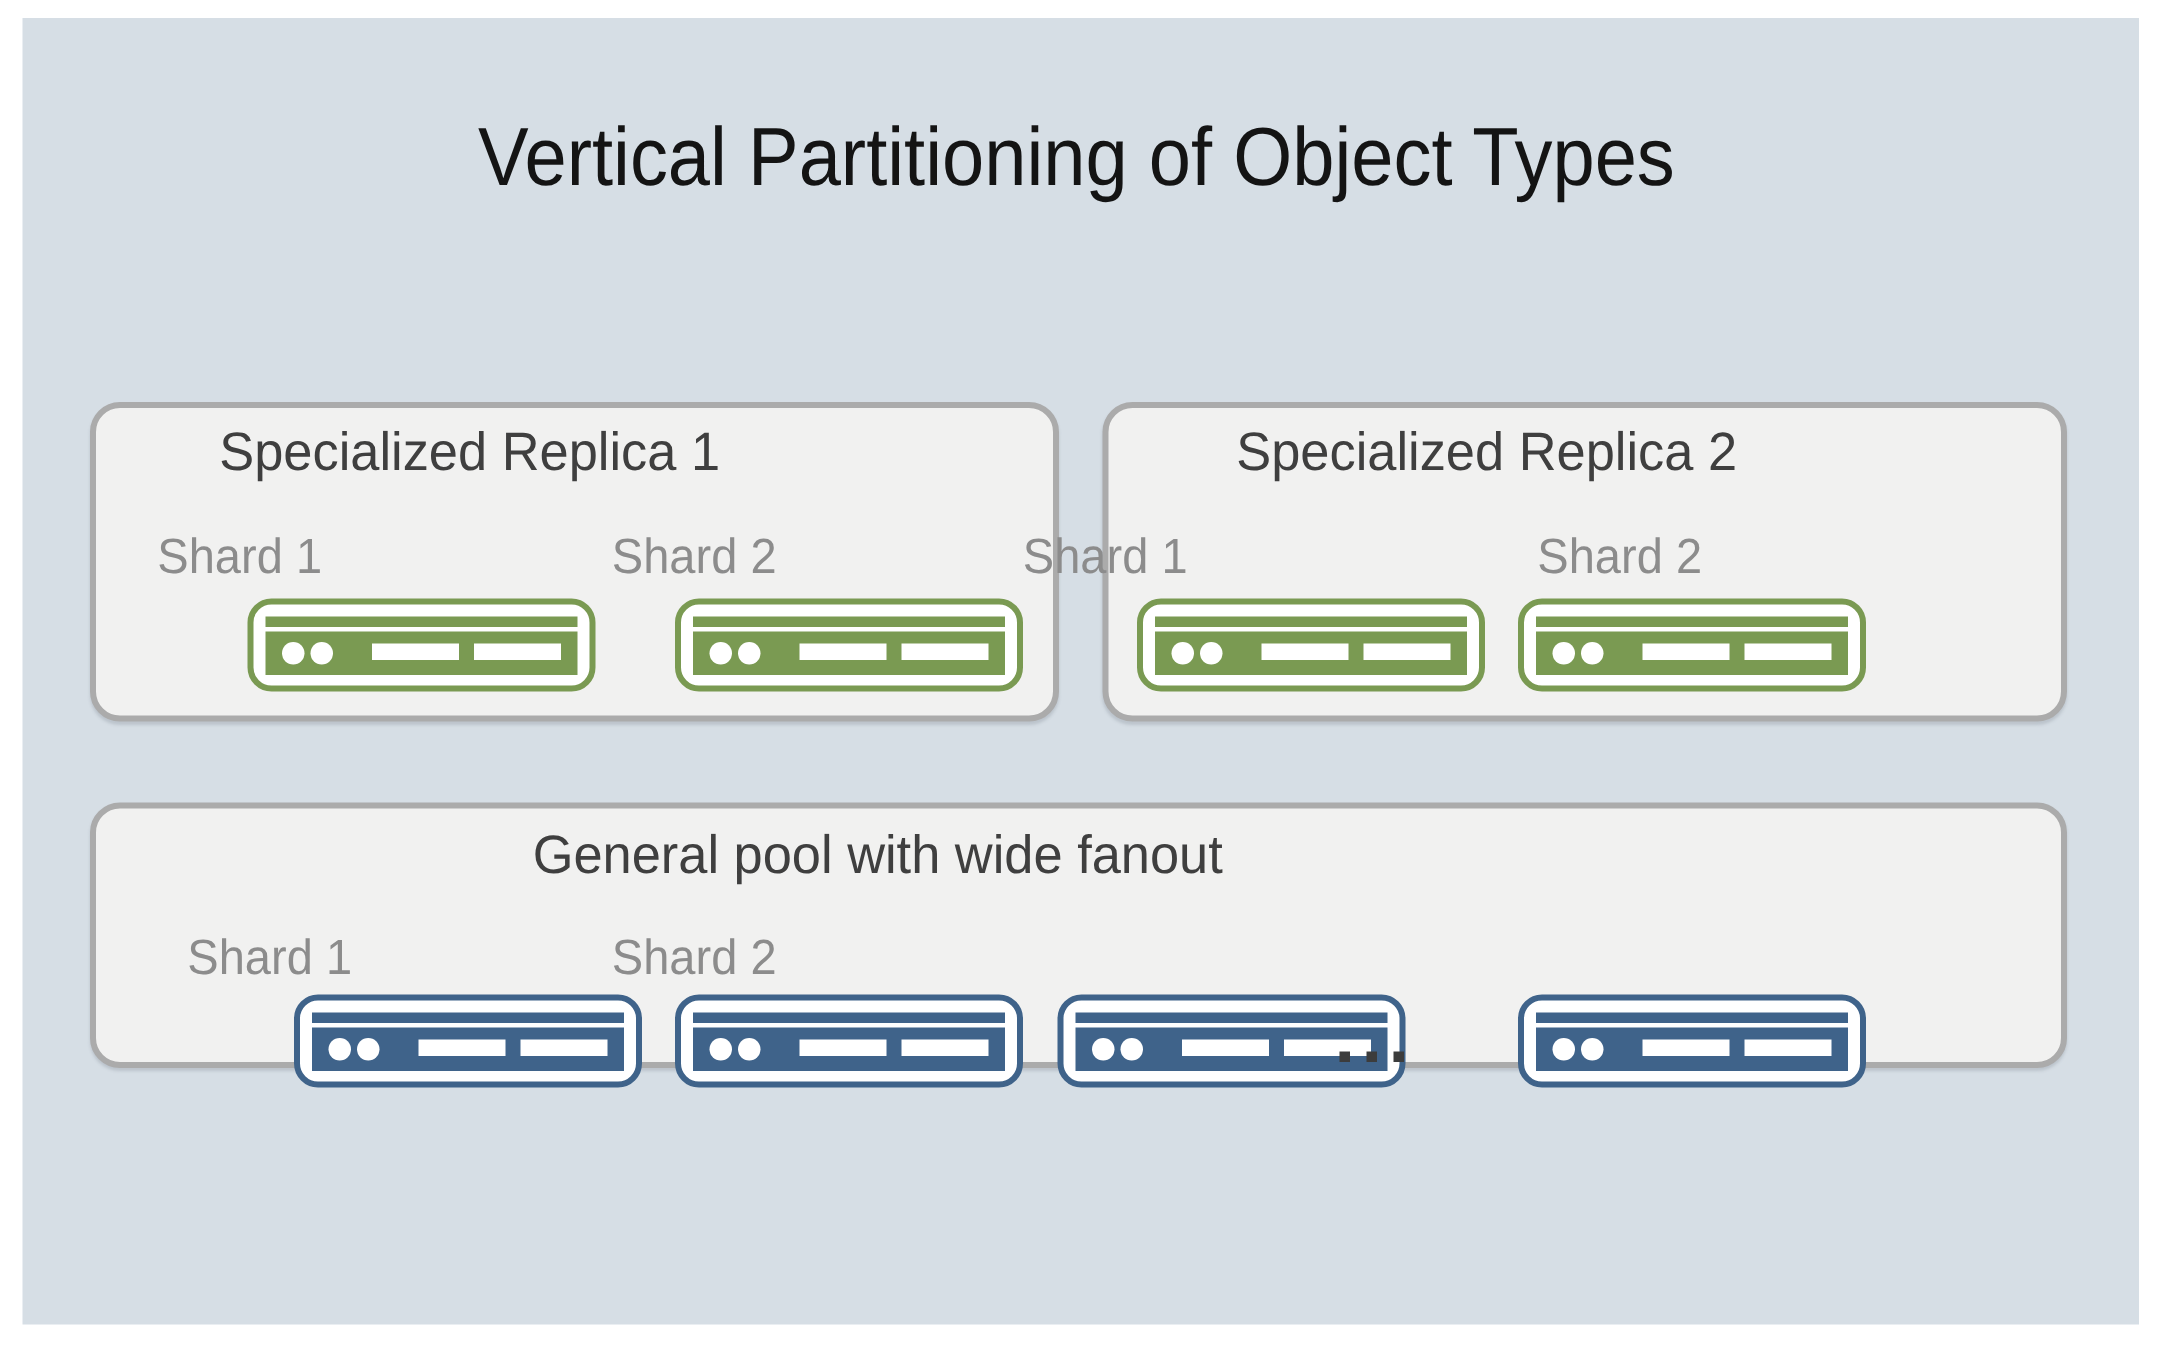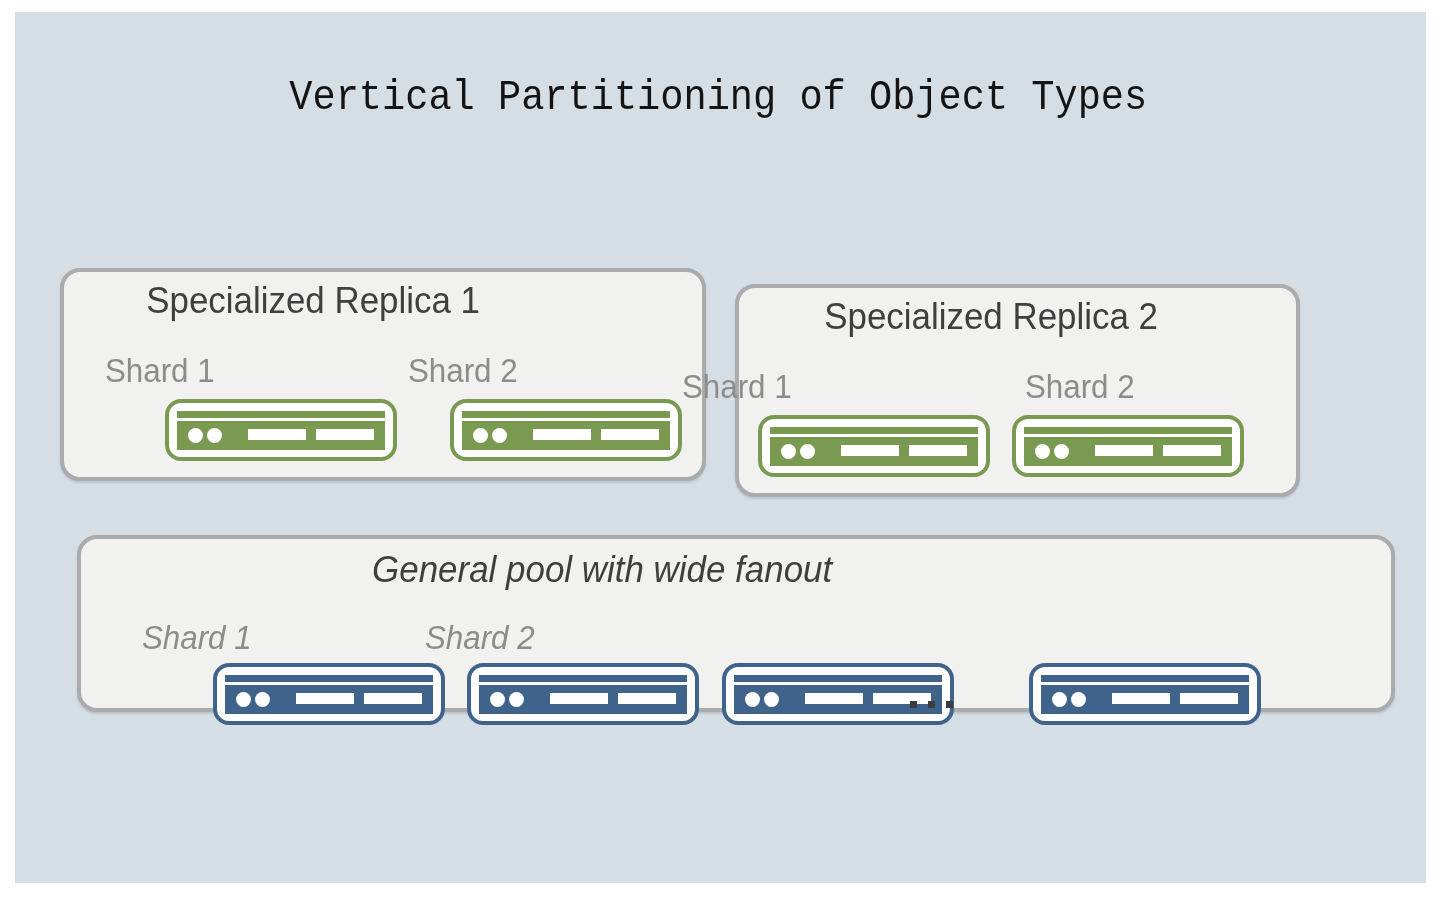--- a/index.html
+++ b/index.html
@@ -29,35 +29,34 @@
   
   .ctr {
     position: absolute;
     text-align: center;
     line-height: 1;
     white-space: nowrap;
   }
   .ctr > span { display: inline-block; transform-origin: 50% 50%; }
   .main-title {
     width: 1100px;
-    font-size: 42px;
+    font-size: 55px;
     color: var(--title-text);
-    font-family: Liberation Mono, monospace;
   }
   .main-title > span { transform: scaleX(0.92); }
   .box {
     position: absolute;
     background: var(--box-fill);
     border: 4px solid var(--box-border);
     border-radius: 20px;
     box-shadow: 0 2px 2px rgba(110,120,130,0.25);
   }
   .box-a { left: 45px;  top: 256px; width: 646px;  height: 213px; }
-  .box-b { left: 720px; top: 272px; width: 565px;  height: 213px; }
-  .box-c { left: 62px;  top: 523px; width: 1318px; height: 177px; font-style: italic; }
+  .box-b { left: 720px; top: 256px; width: 643px;  height: 213px; }
+  .box-c { left: 45px;  top: 523px; width: 1318px; height: 177px; }
   .box-title {
     width: 560px;
     font-size: 36px;
     color: var(--box-title-text);
   }
   .box-title > span { transform: scaleX(0.97); }
   .shard-label {
     width: 220px;
     font-size: 33px;
     color: var(--shard-label-text);

